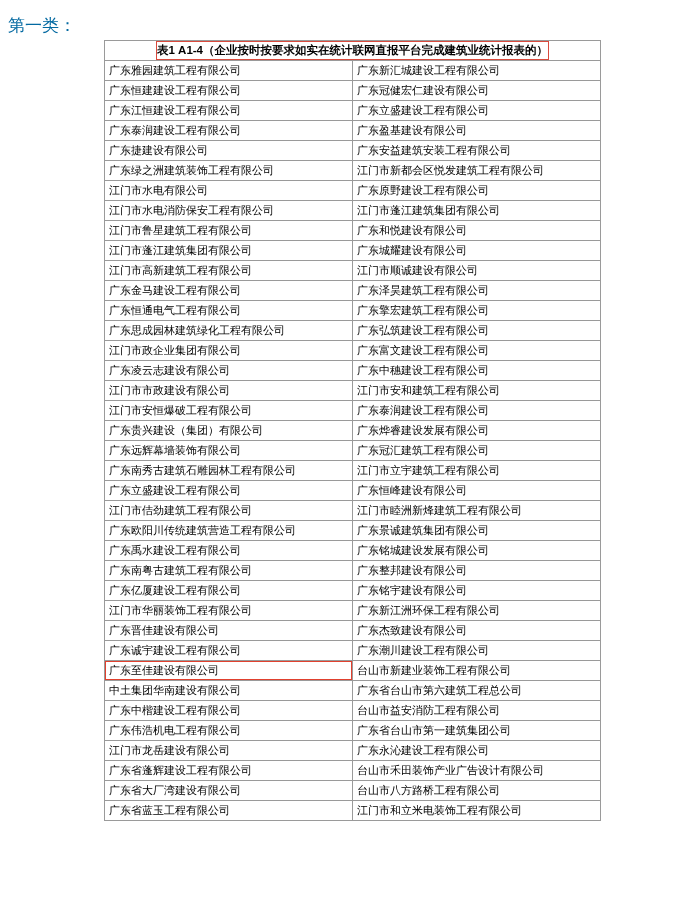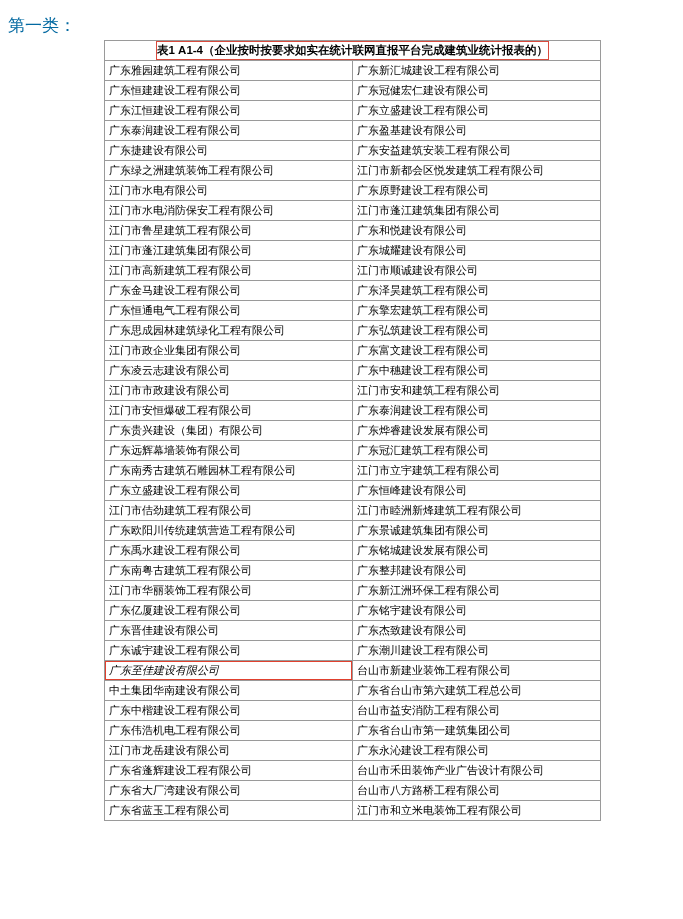--- a/index.html
+++ b/index.html
@@ -62,21 +62,20 @@
     letter-spacing: 0px;
   }
   .title-inner {
     display: inline-block;
     border: 1px solid #d94a3d;
     padding: 0 0;
     line-height: 17px;
   }
   .highlight-cell {
     position: relative;
-    font-style: italic;
   }
   .highlight-box {
     position: absolute;
     left: 0px;
     top: 0px;
     right: 0px;
     bottom: 0px;
     border: 1.5px solid #e0402e;
     box-sizing: border-box;
     pointer-events: none;
@@ -303,32 +302,32 @@
           <tr>
             <td class="col-a">
               <span class="cell-text">广东南粤古建筑工程有限公司</span>
             </td>
             <td class="col-b">
               <span class="cell-text">广东整邦建设有限公司</span>
             </td>
           </tr>
           <tr>
             <td class="col-a">
+              <span class="cell-text">广东亿厦建设工程有限公司</span>
+            </td>
+            <td class="col-b">
+              <span class="cell-text">广东铭宇建设有限公司</span>
+            </td>
+          </tr>
+          <tr>
+            <td class="col-a">
               <span class="cell-text">江门市华丽装饰工程有限公司</span>
             </td>
             <td class="col-b">
               <span class="cell-text">广东新江洲环保工程有限公司</span>
-            </td>
-          </tr>
-          <tr>
-            <td class="col-a">
-              <span class="cell-text">广东亿厦建设工程有限公司</span>
-            </td>
-            <td class="col-b">
-              <span class="cell-text">广东铭宇建设有限公司</span>
             </td>
           </tr>
           <tr>
             <td class="col-a">
               <span class="cell-text">广东晋佳建设有限公司</span>
             </td>
             <td class="col-b">
               <span class="cell-text">广东杰致建设有限公司</span>
             </td>
           </tr>

